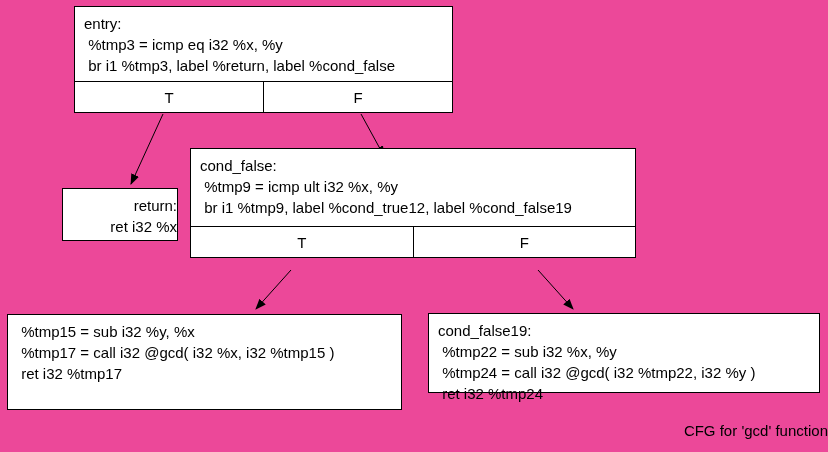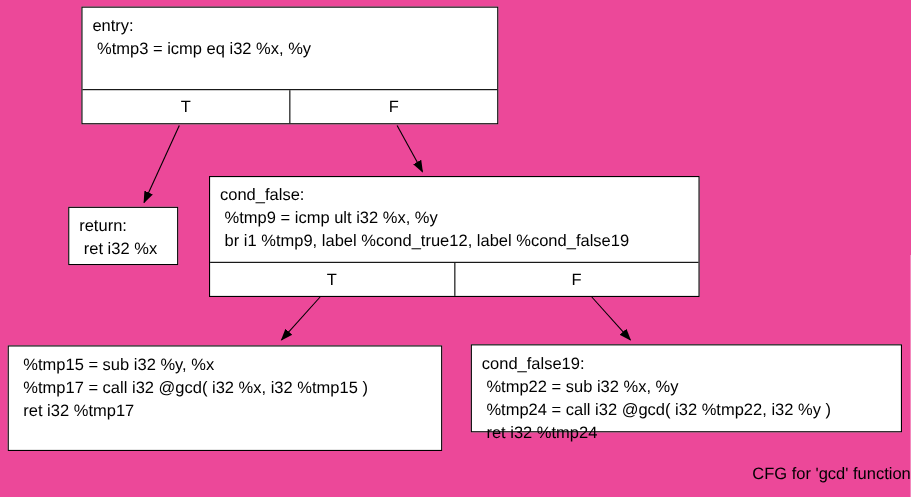--- a/index.html
+++ b/index.html
@@ -72,35 +72,36 @@
     <line x1="163" y1="114" x2="131" y2="184" stroke="#000000" stroke-width="1" marker-end="url(#arrowhead)"></line>
     <line x1="361" y1="114" x2="384" y2="156" stroke="#000000" stroke-width="1" marker-end="url(#arrowhead)"></line>
     <line x1="291" y1="270" x2="256" y2="309" stroke="#000000" stroke-width="1" marker-end="url(#arrowhead)"></line>
     <line x1="538" y1="270" x2="573" y2="309" stroke="#000000" stroke-width="1" marker-end="url(#arrowhead)"></line>
   </svg>
 
   <div class="node" style="left:74px; top:6px; width:379px; height:107px;">
     <div class="node-body">
       <div class="line">entry:</div>
       <div class="line"> %tmp3 = icmp eq i32 %x, %y</div>
+      <div class="line"> br i1 %tmp3, label %return, label %cond_false</div>
     </div>
     <div class="ports" style="height:31px;">
       <div class="port true">T</div>
       <div class="port false">F</div>
     </div>
   </div>
 
-  <div class="node" style="left:62px; top:188px; width:100px; height:53px;">
+  <div class="node" style="left:62px; top:188px; width:116px; height:53px;text-align:right;">
     <div class="node-body">
       <div class="line">return:</div>
       <div class="line"> ret i32 %x</div>
     </div>
   </div>
 
-  <div class="node" style="left:190px; top:160px; width:446px; height:110px;">
+  <div class="node" style="left:190px; top:148px; width:446px; height:110px;">
     <div class="node-body">
       <div class="line">cond_false:</div>
       <div class="line"> %tmp9 = icmp ult i32 %x, %y</div>
       <div class="line"> br i1 %tmp9, label %cond_true12, label %cond_false19</div>
     </div>
     <div class="ports" style="height:31px;">
       <div class="port true">T</div>
       <div class="port false">F</div>
     </div>
   </div>

